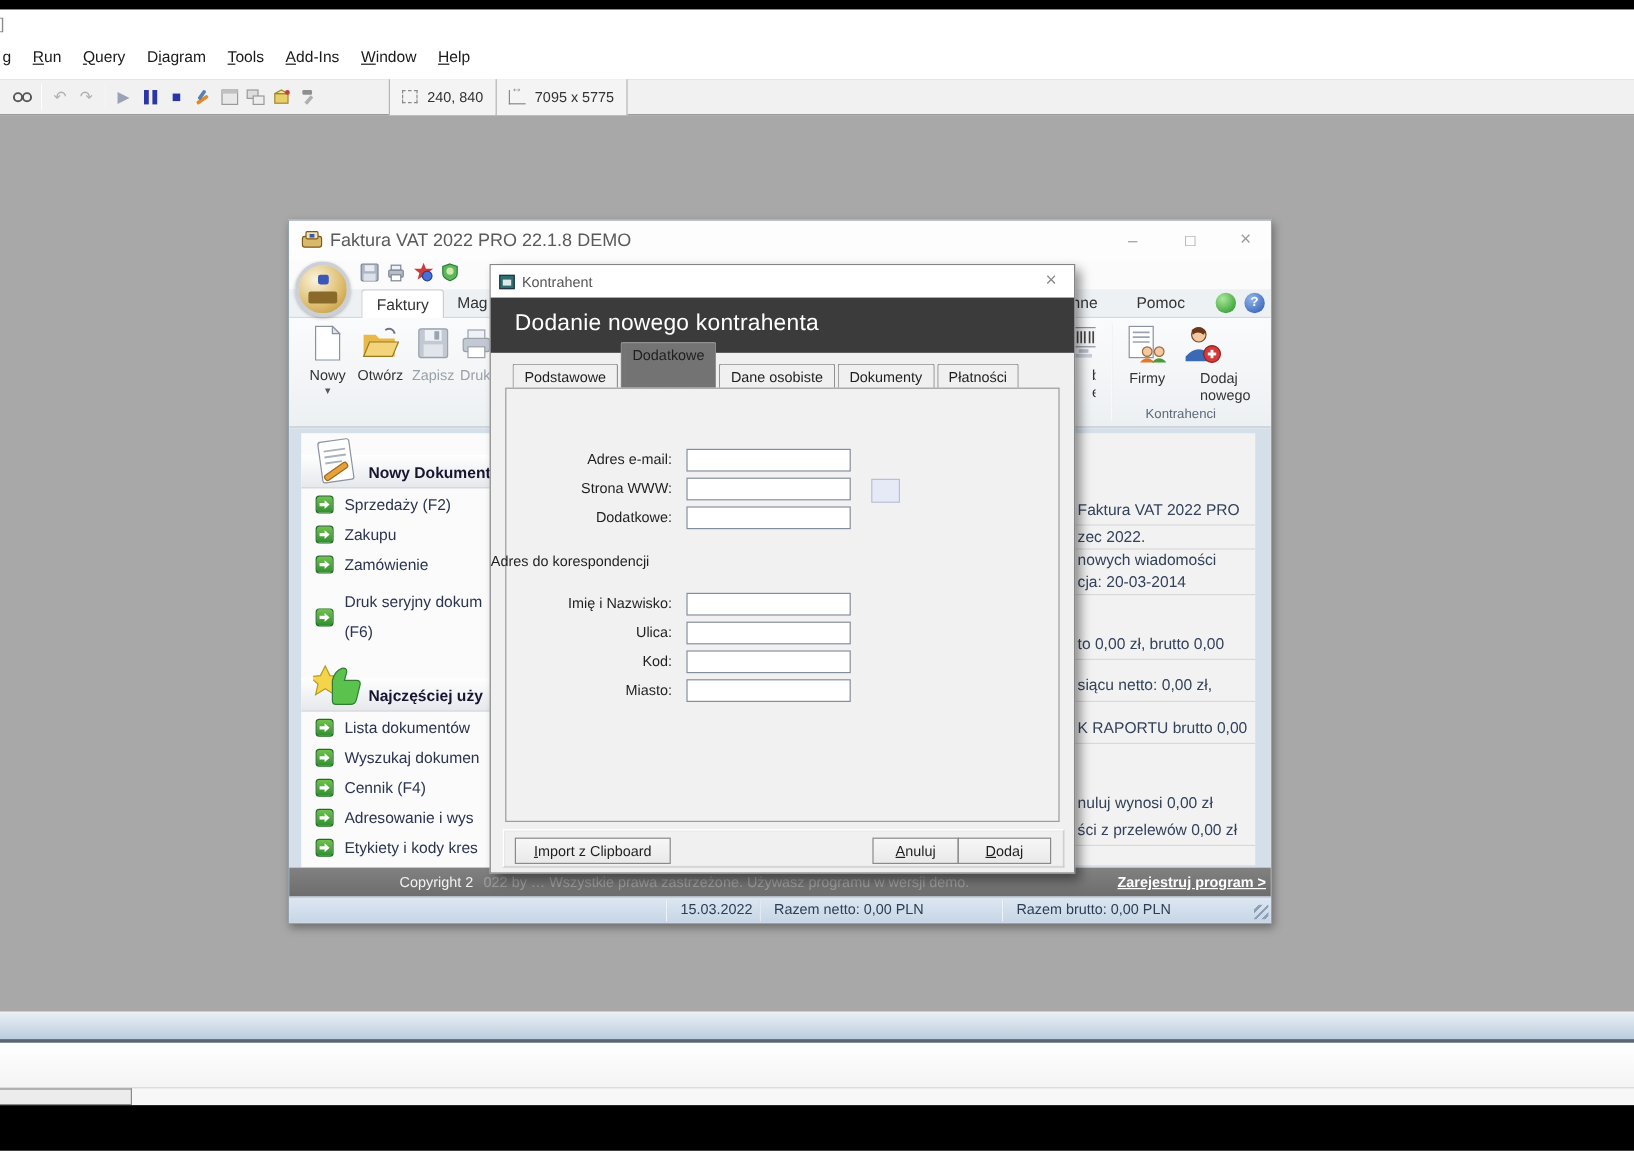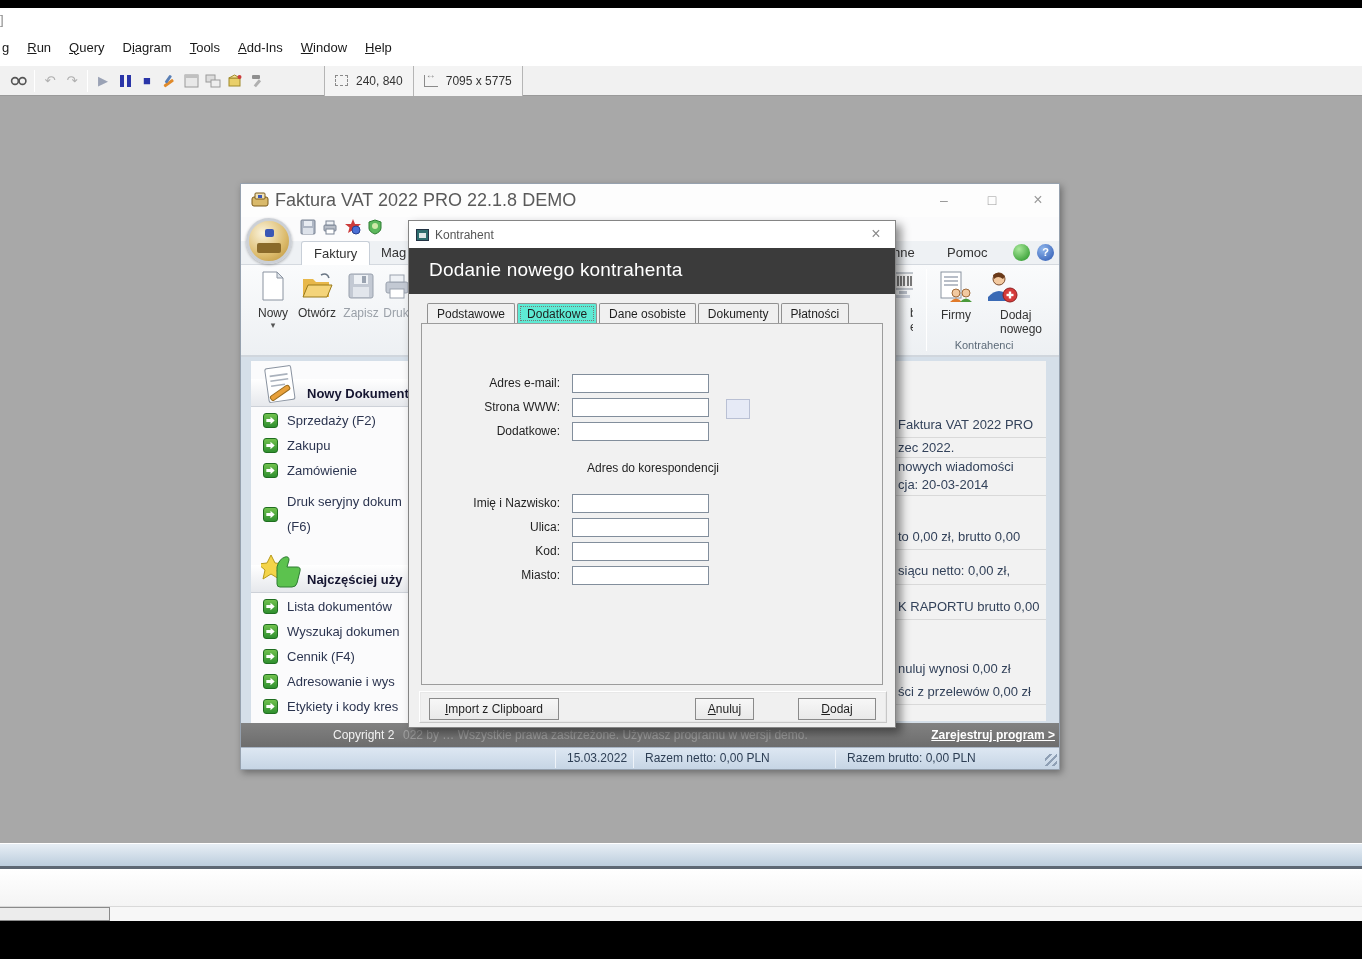--- a/index.html
+++ b/index.html
@@ -29,21 +29,21 @@
   .blue-strip{left:0;top:843px;width:1362px;height:23px;background:linear-gradient(#e7eef5,#bccddd);border-top:1px solid #fff;}
   .dark-line{left:0;top:866px;width:1362px;height:3px;background:#5d6773;}
   .white-band{left:0;top:869px;width:1362px;height:37px;background:linear-gradient(#ffffff,#f4f4f4);}
   .scroll-row{left:0;top:906px;width:1362px;height:15px;background:#f7f7f7;border-top:1px solid #d9d9d9;}
   .scroll-thumb{left:0;top:907px;width:110px;height:14px;background:#ececec;border:1px solid #8a8a8a;border-left:none;}
   .black-bottom{left:0;top:921px;width:1362px;height:38px;background:#000;}
 
   
   .main-win{left:240px;top:183px;width:820px;height:587px;background:#fff;border:1px solid #96a1ae;box-shadow:2px 3px 7px rgba(0,0,0,.35);}
   .mw-title{left:0;top:0;width:818px;height:33px;background:#fdfdfd;display:flex;align-items:center;}
-  .mw-title-text{margin-left:34px;color:#5a5a5a;font-size:18px;}
+  .mw-title-text{margin-left:34px;color:#5a5a5a;font-size:15px;}
   .mw-ctrl{position:absolute;top:6px;width:26px;height:20px;color:#9a9a9a;font-size:14px;text-align:center;line-height:20px;}
   .app-ico{position:absolute;left:10px;top:7px;width:18px;height:16px;}
   .qat-row{left:0;top:33px;width:818px;height:24px;background:#fbfbfc;}
   .qat-ico{position:absolute;top:2px;width:16px;height:16px;}
   .orb{left:5px;top:34px;width:46px;height:46px;border-radius:50%;background:radial-gradient(circle at 35% 30%,#faf3dc,#dcbb6c 60%,#b98f35);border:3px solid #ccd0d6;box-shadow:0 1px 3px rgba(0,0,0,.3);z-index:3;}
   .orb-base{position:absolute;left:8px;top:22px;width:24px;height:10px;background:#8a6a2a;border-radius:2px;}
   .orb-lock{position:absolute;left:16px;top:8px;width:9px;height:8px;background:#3a57b5;border-radius:2px;}
   .tab-row{left:0;top:57px;width:818px;height:24px;background:#eef1f4;border-bottom:1px solid #d4d9df;}
   .rtab{position:absolute;top:0;height:24px;line-height:24px;padding:0 12px;font-size:13px;color:#333;}
   .rtab.active{background:#fff;border:1px solid #c8cfd8;border-bottom:none;border-radius:3px 3px 0 0;}
@@ -88,27 +88,27 @@
   .dialog{left:408px;top:220px;width:488px;height:508px;background:#f0f0f0;border:1px solid #858585;box-shadow:5px 5px 9px rgba(0,0,0,.45);z-index:5;}
   .dlg-title{left:0;top:0;width:486px;height:27px;background:#fff;display:flex;align-items:center;}
   .dlg-ico{width:13px;height:12px;margin-left:7px;background:#2e6e6e;border:1px solid #234;position:relative;}
   .dlg-ico::after{content:"";position:absolute;left:2px;top:3px;right:2px;bottom:2px;background:#dfe8e8;}
   .dlg-title-text{margin-left:6px;font-size:12px;color:#555;}
   .dlg-close{position:absolute;right:8px;top:3px;width:22px;height:20px;color:#8a8a8a;font-size:16px;text-align:center;line-height:20px;}
   .dlg-head{left:0;top:27px;width:486px;height:46px;background:#3b3b3b;color:#fff;}
   .dlg-head span{position:absolute;left:20px;top:11px;font-size:19px;letter-spacing:.2px;}
   .tabs{left:18px;top:80px;height:23px;display:flex;align-items:flex-end;}
   .dtab{height:21px;line-height:20px;padding:0 9px;font-size:12px;color:#1f1f1f;border:1px solid #919191;border-bottom:none;border-radius:2px 2px 0 0;background:#f0f0f0;margin-right:2px;}
-  .dtab.active{height:21px;background:#5eead4;outline:1px dotted #777;outline-offset:-4px;}
+  .dtab.active{height:39px;background:#737373;outline:1px dotted #777;outline-offset:-4px;}
   .dlg-box{left:12px;top:102px;width:462px;height:362px;border:1px solid #9c9c9c;background:#f1f1f1;}
   .frow{position:absolute;height:20px;}
   .flabel{position:absolute;right:337px;top:2px;font-size:12px;color:#1f1f1f;white-space:nowrap;}
   .finput{position:absolute;left:163px;top:0;width:137px;height:19px;border:1px solid #828e9c;background:#fff;font-size:12px;padding:0 3px;font-family:"Liberation Sans",sans-serif;}
   .mini-btn{position:absolute;left:317px;top:178px;width:24px;height:20px;background:#e6eaf6;border:1px solid #b9c0d4;}
-  .fsection{position:absolute;left:0;width:488px;top:240px;text-align:center;font-size:12px;color:#1f1f1f;}
+  .fsection{position:absolute;left:0;width:488px;top:240px;text-align:left;font-size:12px;color:#1f1f1f;}
   .footer-frame{left:10px;top:470px;width:468px;height:32px;border:1px solid #c7c7c7;border-top-color:#fff;border-left-color:#fff;box-shadow:inset 0 0 0 1px #e8e8e8;}
   .dbtn{position:absolute;top:477px;height:22px;background:linear-gradient(#f7f7f7,#e9e9e9);border:1px solid #8a8a8a;font-size:12px;color:#1f1f1f;text-align:center;line-height:20px;}
   u{text-decoration:underline;}
 
   svg{display:block;}
 </style>
 </head>
 <body>
 
 <div class="abs black-top"></div>
@@ -506,15 +506,15 @@
     <span class="flabel">Miasto:</span>
     <input class="finput" value="" style="">
   </div>
   <div class="frow" style="left:0;top:321px;width:488px">
     <span class="flabel">Kod:</span>
     <input class="finput" value="" style="">
   </div>
 
   <div class="abs footer-frame"></div>
   <div class="dbtn" style="left:20px;width:130px"><u>I</u>mport z Clipboard</div>
-  <div class="dbtn" style="left:286px;width:59px"><u>A</u>nuluj</div>
+  <div class="dbtn" style="left:318px;width:72px"><u>A</u>nuluj</div>
   <div class="dbtn" style="left:389px;width:78px"><u>D</u>odaj</div>
 </div>
 
 </body></html>

